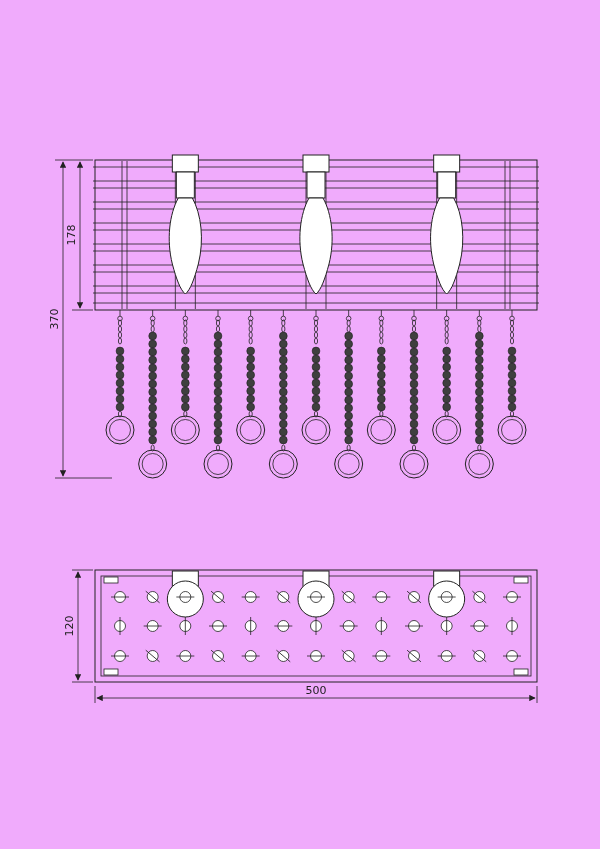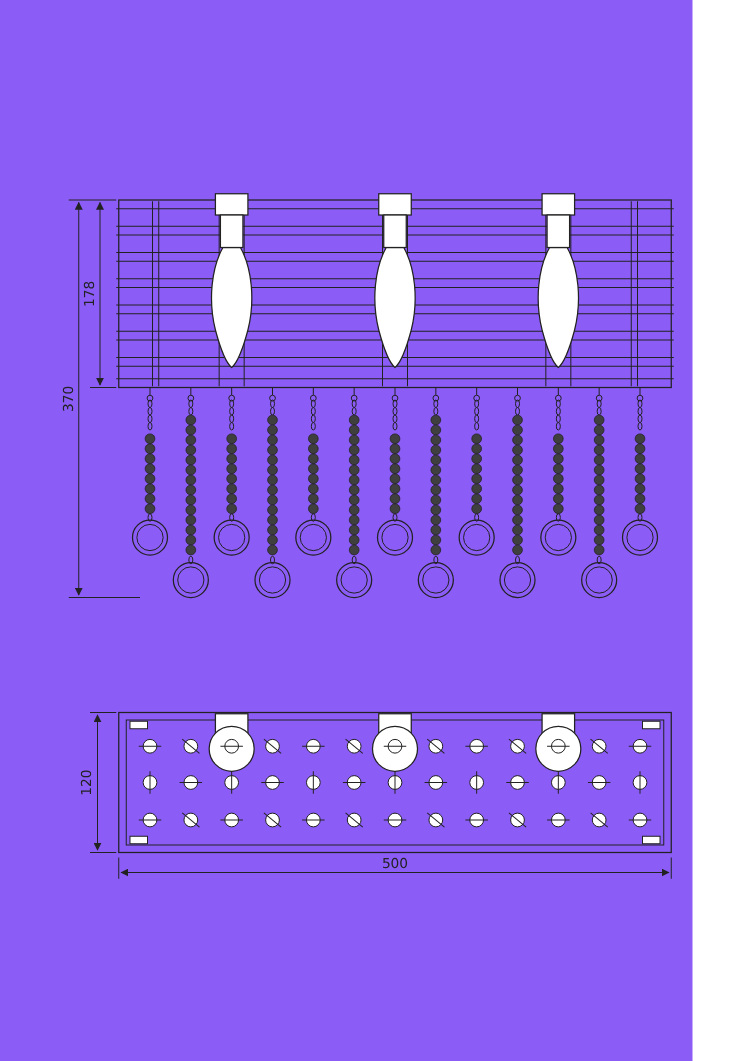--- a/index.html
+++ b/index.html
@@ -1,16 +1,16 @@
 <!DOCTYPE html>
 <html style="--line: #222222; --bead: #3f3f3f;"><head>
 <meta charset="utf-8">
 <style>
   html,body{margin:0;padding:0;background:#fff;}
-  .page{position:relative;width:554px;height:849px;background:#8b5cf6;overflow:hidden;
+  .page{position:relative;width:600px;height:849px;background:#f0abfc;overflow:hidden;
         font-family:"DejaVu Sans",sans-serif;}
   .ln{stroke:var(--line,#222);stroke-width:1;}
   .thin{stroke-width:.8;}
   .nf{fill:none;}
   .wf{fill:#fff;}
   .bead{fill:var(--bead,#3f3f3f);stroke:var(--line,#222);stroke-width:.6;}
   .dim{stroke:var(--line,#222);stroke-width:.8;fill:none;}
   .dimtext{font:11px "DejaVu Sans",sans-serif;fill:var(--line,#222);text-anchor:middle;}
 </style>
 </head>

